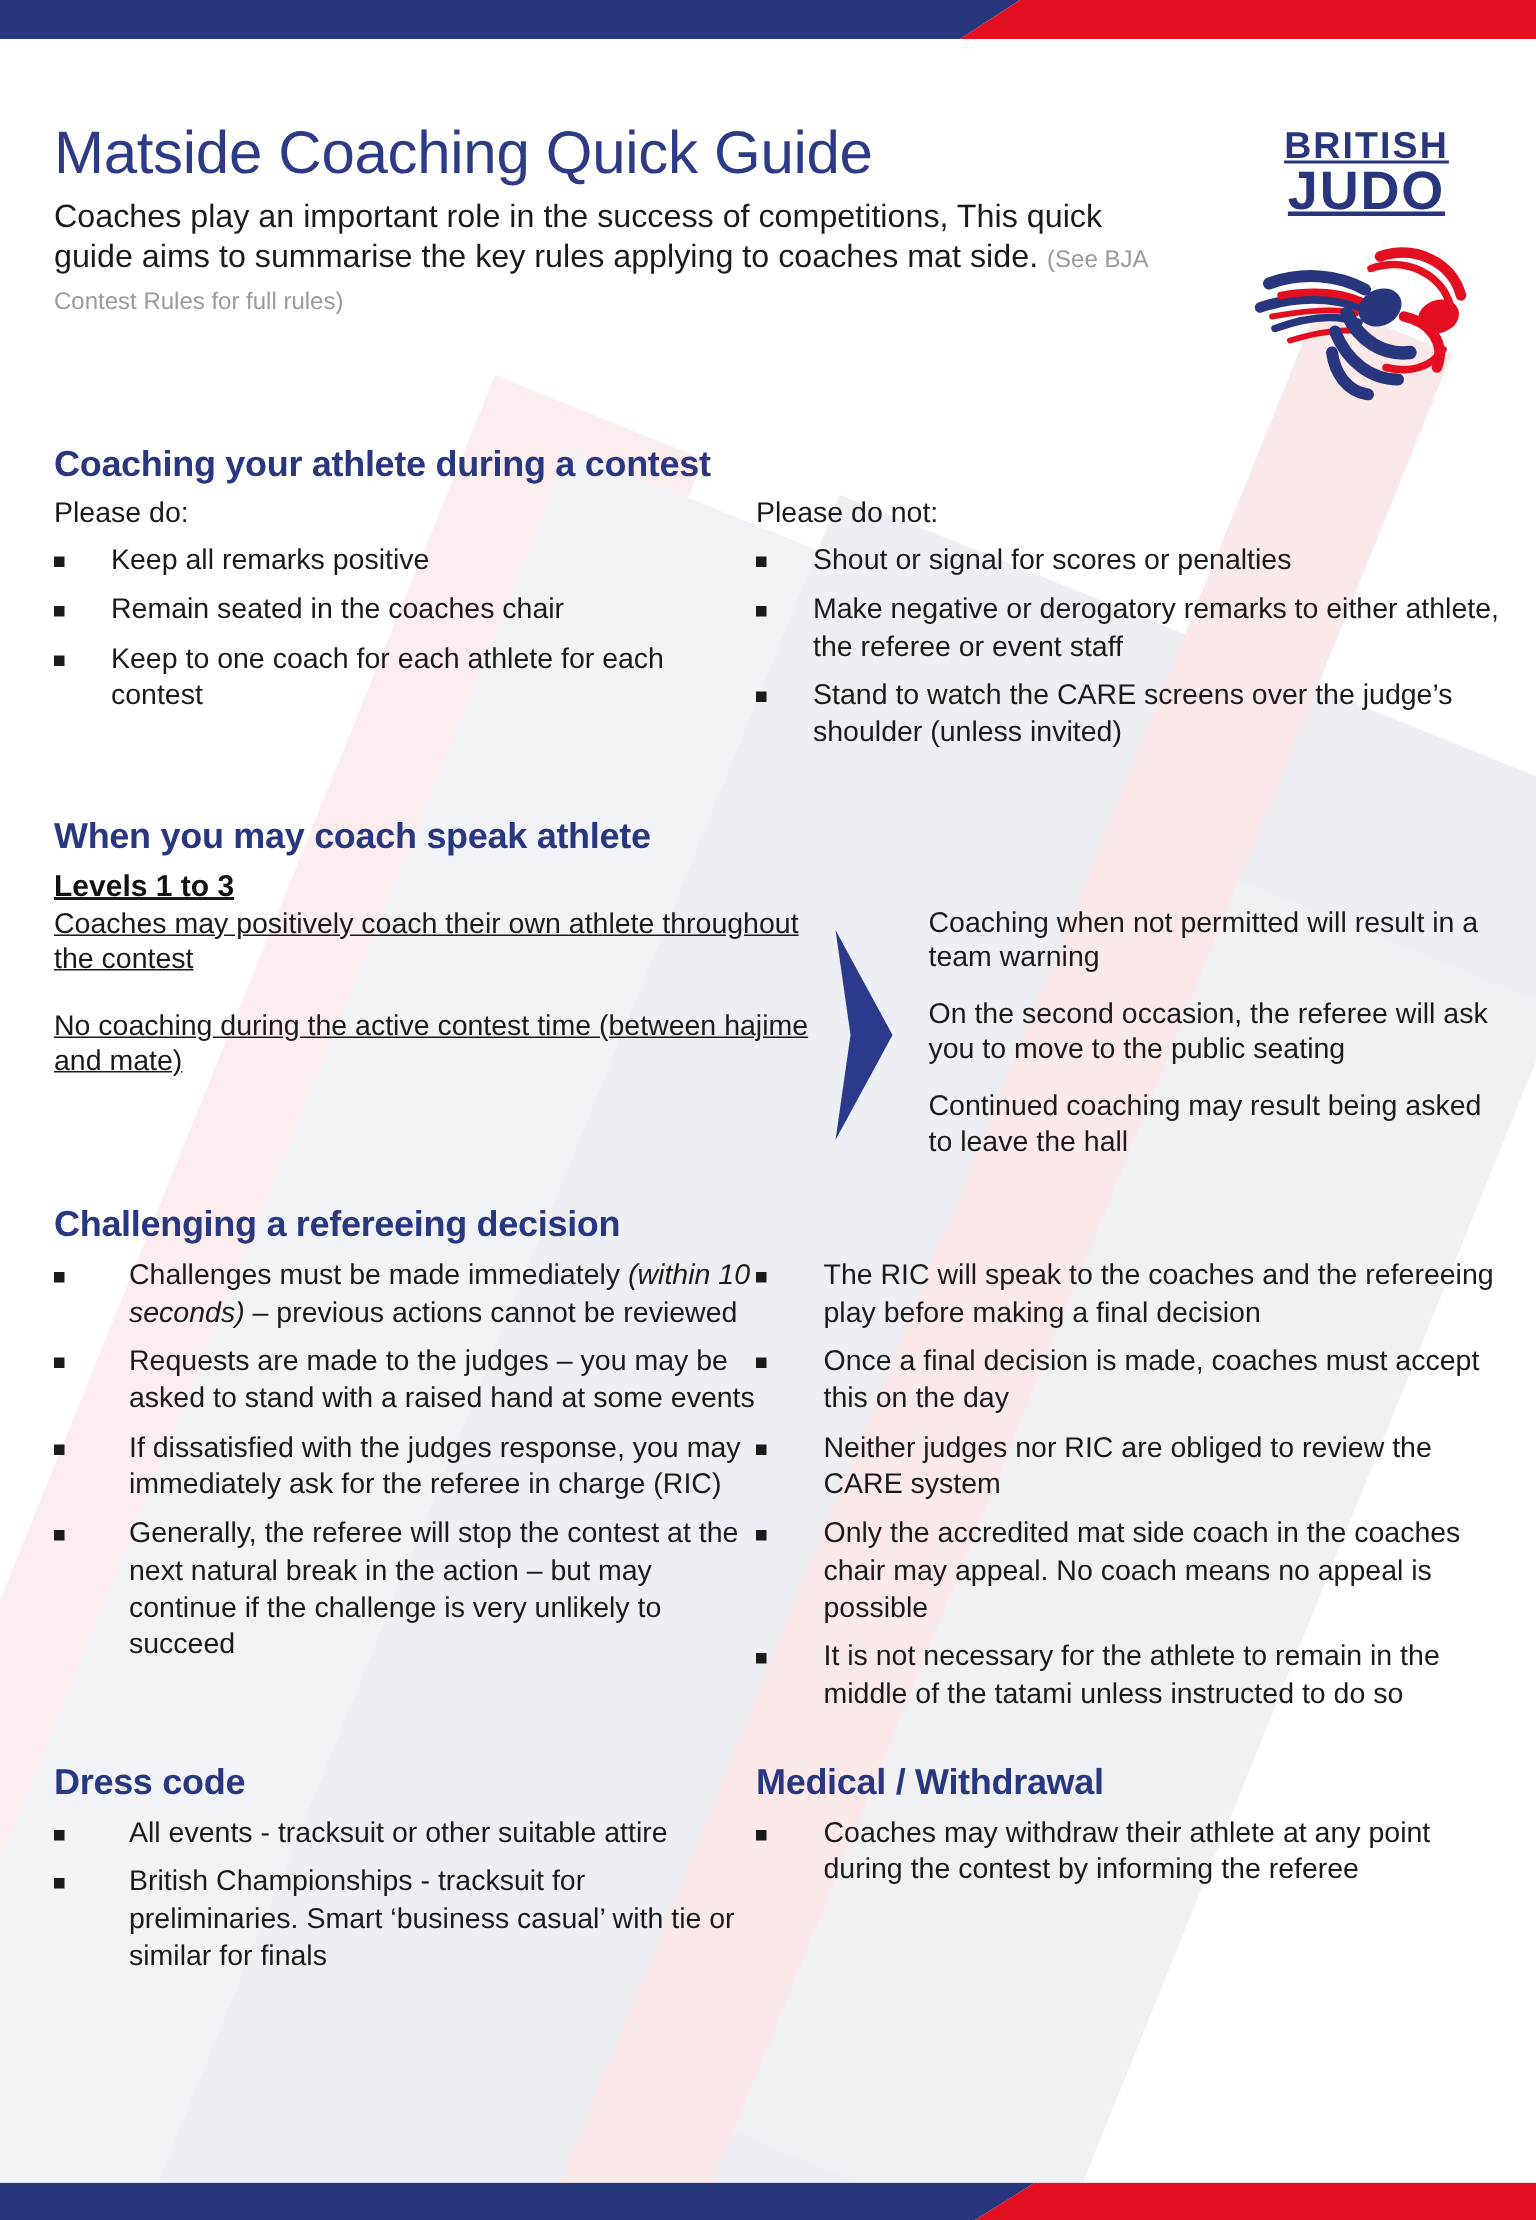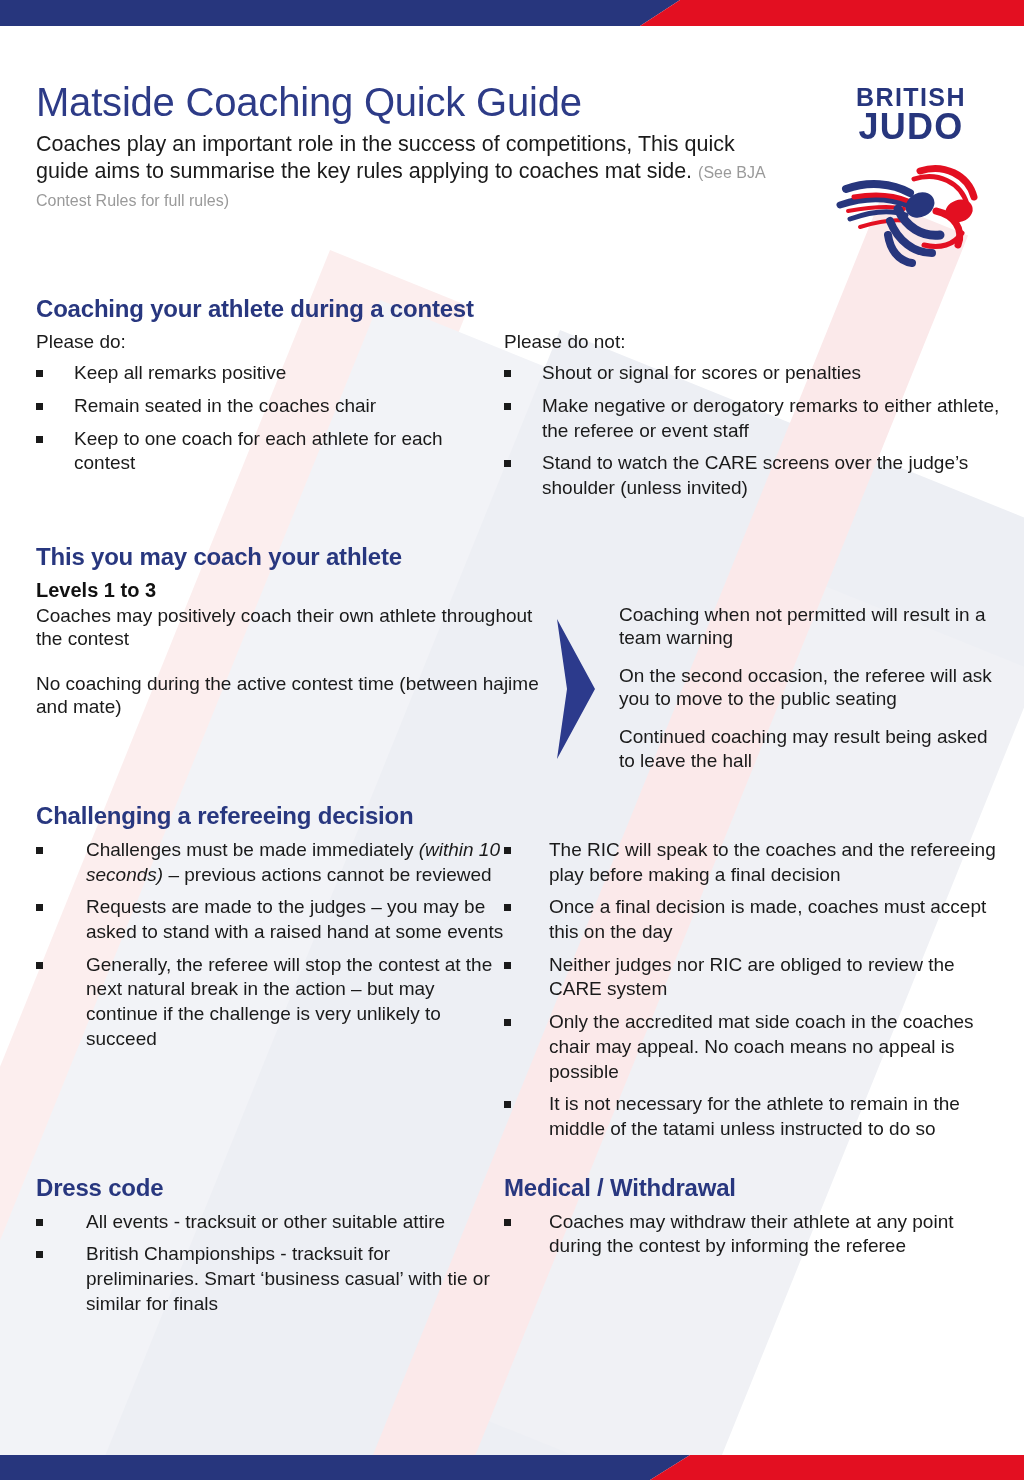--- a/index.html
+++ b/index.html
@@ -119,20 +119,21 @@
     width: 166px;
     flex: 0 0 166px;
     padding-top: 6px;
   }
   .logo-word {
     color: #27367d;
     font-weight: bold;
     line-height: 0.94;
     letter-spacing: 0.5px;
     text-align: center;
+    text-decoration: underline;
   }
   .logo-word .l1 { font-size: 25px; letter-spacing: 1.4px; display:block; }
   .logo-word .l2 { font-size: 36px; letter-spacing: 1.2px; display:block; }
   .logo-mark { margin-top: 6px; }
 
   
   h2.sec {
     color: #28377f;
     font-size: 24px;
     font-weight: bold;
@@ -174,21 +175,21 @@
   .ind-lg li { padding-left: 45px; }
   .ind-lg li::before { left: 8px; }
 
   .gap-tight li { margin-bottom: 6px; }
 
   
   .coach-wrap {
     display: flex;
     margin-top: 2px;
   }
-  .coach-left { width: 505px; flex: 0 0 505px; }
+  .coach-left { width: 505px; flex: 0 0 505px; text-decoration: underline; }
   .arrow-cell {
     width: 78px; flex: 0 0 78px;
     position: relative;
   }
   .arrow-cell svg { position: absolute; top: 40px; left: 14px; }
   .coach-right { flex: 1; padding-top: 24px; }
 
   .lvl-head {
     font-size: 20px;
     font-weight: bold;
@@ -301,21 +302,21 @@
       <ul class="blist ind-sm">
         <li>Shout or signal for scores or penalties</li>
         <li>Make negative or derogatory remarks to either athlete, the referee or event staff</li>
         <li>Stand to watch the CARE screens over the judge’s shoulder (unless invited)</li>
       </ul>
     </div>
   </div>
 
   <div class="spacer-34"></div>
 
-  <h2 class="sec">This you may coach your athlete</h2>
+  <h2 class="sec">When you may coach speak athlete</h2>
 
   <div class="coach-wrap">
     <div class="coach-left">
       <div class="lvl-head">Levels 1 to 3</div>
       <div class="lvl-body">Coaches may positively coach their own athlete throughout the contest</div>
       <div class="lvl-body">No coaching during the active contest time (between hajime and mate)</div>
     </div>
 
     <div class="arrow-cell">
       <svg width="44" height="140" viewBox="0 0 44 140">
@@ -332,20 +333,21 @@
 
   <div class="spacer-16"></div>
 
   <h2 class="sec">Challenging a refereeing decision</h2>
 
   <div class="row">
     <div class="col-l">
       <ul class="blist ind-md">
         <li><span>Challenges must be made immediately </span><span class="i">(within 10 seconds)</span><span> – previous actions cannot be reviewed</span></li>
         <li>Requests are made to the judges – you may be asked to stand with a raised hand at some events</li>
+        <li>If dissatisfied with the judges response, you may immediately ask for the referee in charge (RIC)</li>
         <li>Generally, the referee will stop the contest at the next natural break in the action – but may continue if the challenge is very unlikely to succeed</li>
       </ul>
     </div>
 
     <div class="col-r">
       <ul class="blist ind-lg">
         <li>The RIC will speak to the coaches and the refereeing play before making a final decision</li>
         <li>Once a final decision is made, coaches must accept this on the day</li>
         <li>Neither judges nor RIC are obliged to review the CARE system</li>
         <li>Only the accredited mat side coach in the coaches chair may appeal. No coach means no appeal is possible</li>

